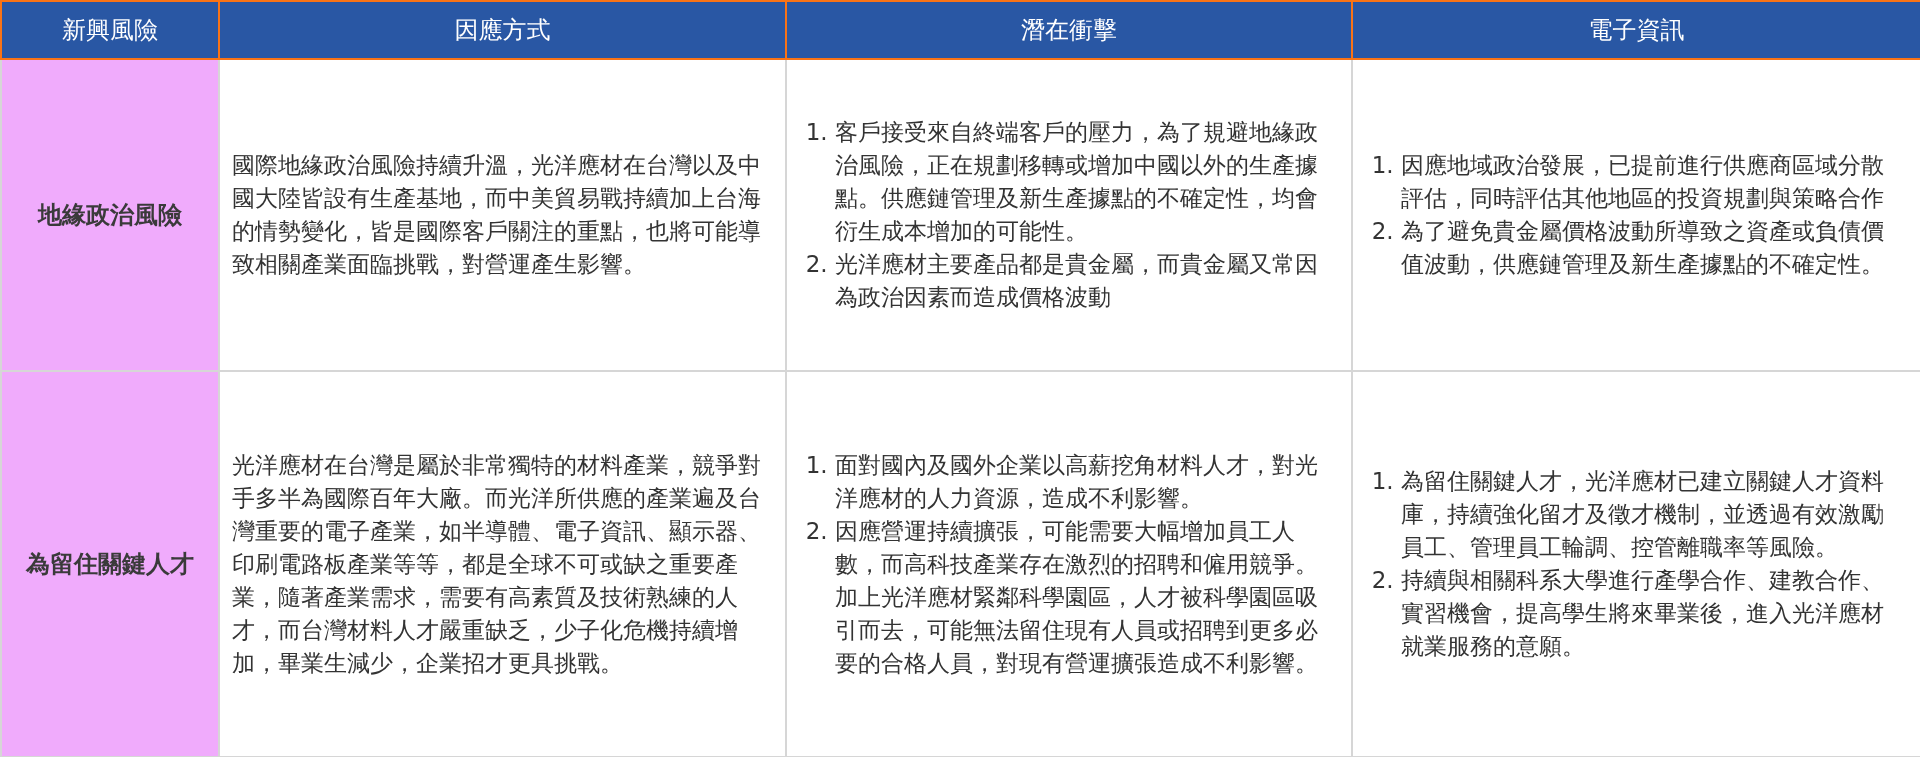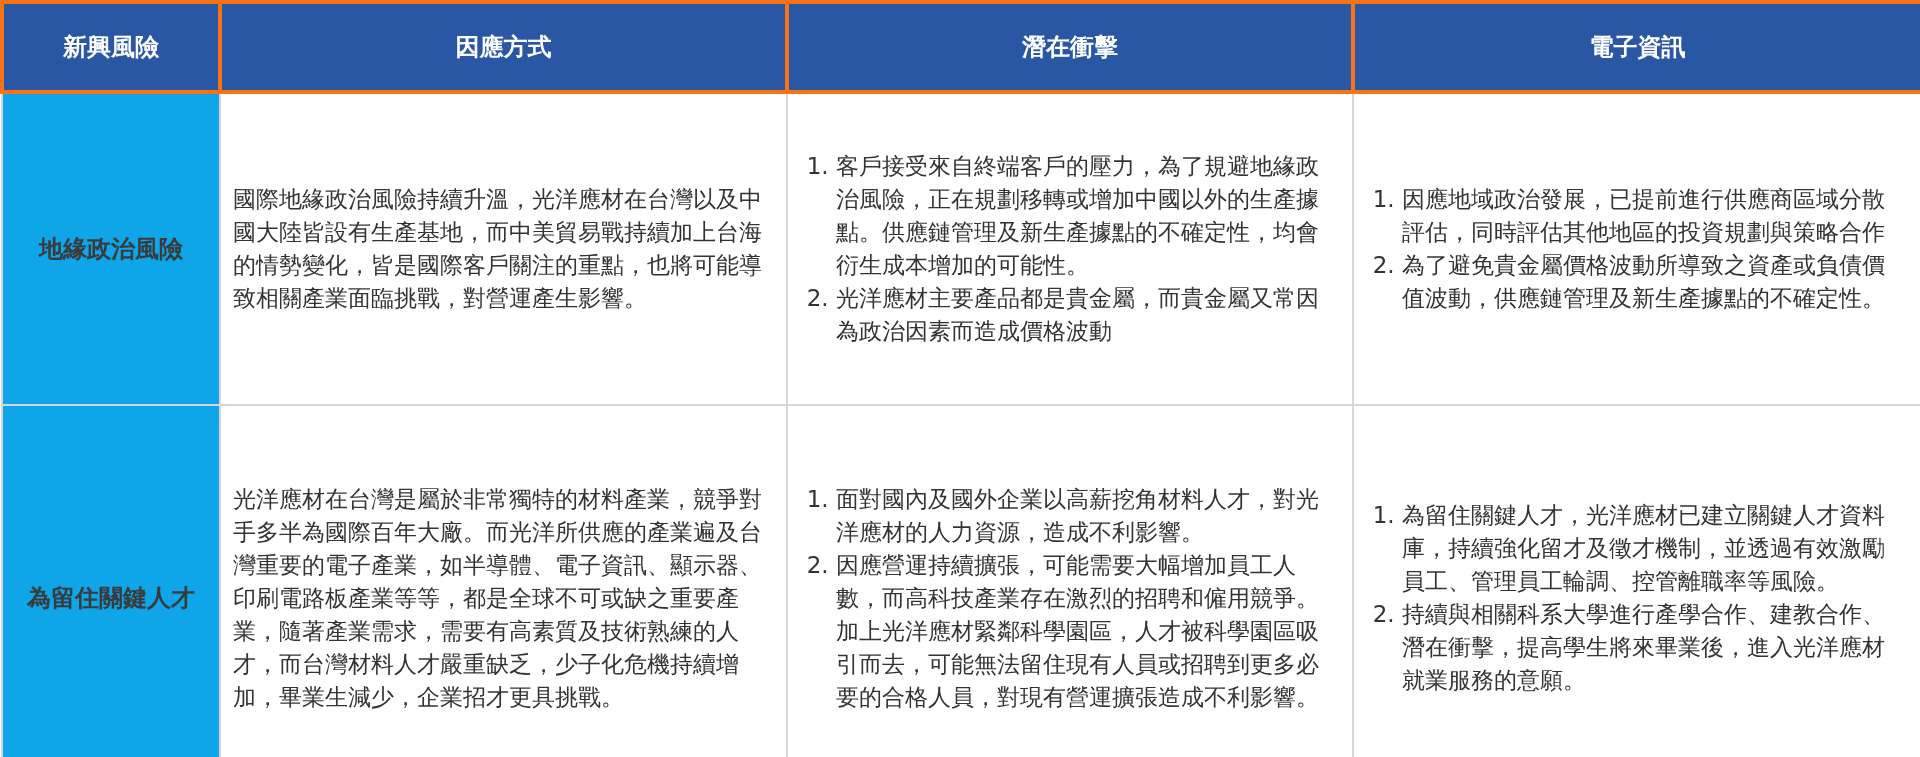--- a/index.html
+++ b/index.html
@@ -19,41 +19,41 @@
     table-layout: fixed;
   }
   table.risk-table col.c0 { width: 218px; }
   table.risk-table col.c1 { width: 567px; }
   table.risk-table col.c2 { width: 566px; }
   table.risk-table col.c3 { width: 569px; }
 
   thead th {
     background: #2957a4;
     color: #ffffff;
-    font-weight: bold;
+    font-weight: normal;
     font-size: 24px;
     height: 56px;
-    padding: 15px;
+    padding: 0;
     text-align: center;
     vertical-align: middle;
-    border: 4px solid #f97316;
+    border: 2px solid #f97316;
   }
   tbody td {
     border: 2px solid #d6d6d6;
     vertical-align: middle;
     font-size: 23px;
     line-height: 33px;
     color: #333333;
     padding: 0 14px 0 14px;
   }
   tbody tr.row-geo td { height: 310px; }
   tbody tr.row-talent td { height: 384px; }
 
   td.risk-name {
-    background: #0ea5e9;
+    background: #f0abfc;
     text-align: center;
     font-weight: bold;
     font-size: 24px;
     color: #3a3a3a;
     padding: 0;
   }
   td.desc {
     padding-left: 12px;
     padding-right: 8px;
     font-family: Liberation Serif, serif;
@@ -110,18 +110,18 @@
       <td class="desc">光洋應材在台灣是屬於非常獨特的材料產業，競爭對手多半為國際百年大廠。而光洋所供應的產業遍及台灣重要的電子產業，如半導體、電子資訊、顯示器、印刷電路板產業等等，都是全球不可或缺之重要產業，隨著產業需求，需要有高素質及技術熟練的人才，而台灣材料人才嚴重缺乏，少子化危機持續增加，畢業生減少，企業招才更具挑戰。</td>
       <td>
         <ol class="items">
           <li>面對國內及國外企業以高薪挖角材料人才，對光洋應材的人力資源，造成不利影響。</li>
           <li>因應營運持續擴張，可能需要大幅增加員工人數，而高科技產業存在激烈的招聘和僱用競爭。加上光洋應材緊鄰科學園區，人才被科學園區吸引而去，可能無法留住現有人員或招聘到更多必要的合格人員，對現有營運擴張造成不利影響。</li>
         </ol>
       </td>
       <td>
         <ol class="items">
           <li>為留住關鍵人才，光洋應材已建立關鍵人才資料庫，持續強化留才及徵才機制，並透過有效激勵員工、管理員工輪調、控管離職率等風險。</li>
-          <li>持續與相關科系大學進行產學合作、建教合作、潛在衝擊，提高學生將來畢業後，進入光洋應材就業服務的意願。</li>
+          <li>持續與相關科系大學進行產學合作、建教合作、實習機會，提高學生將來畢業後，進入光洋應材就業服務的意願。</li>
         </ol>
       </td>
     </tr>
   </tbody>
 </table>
 
 </body></html>

